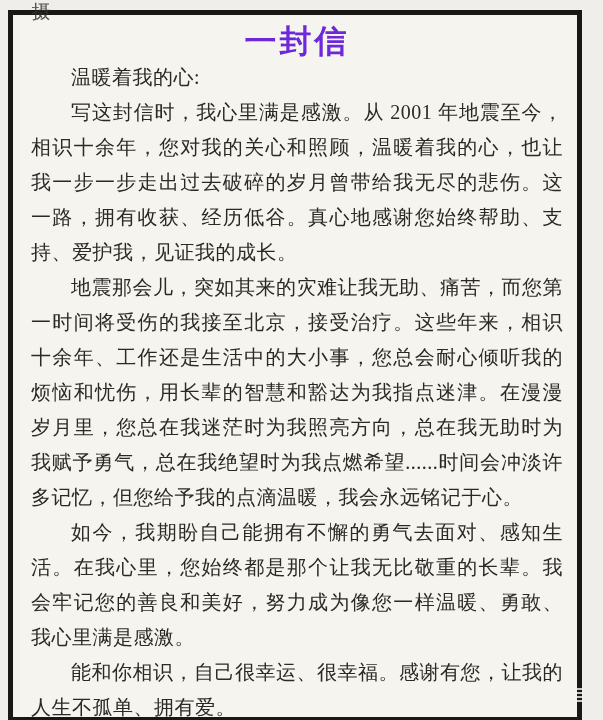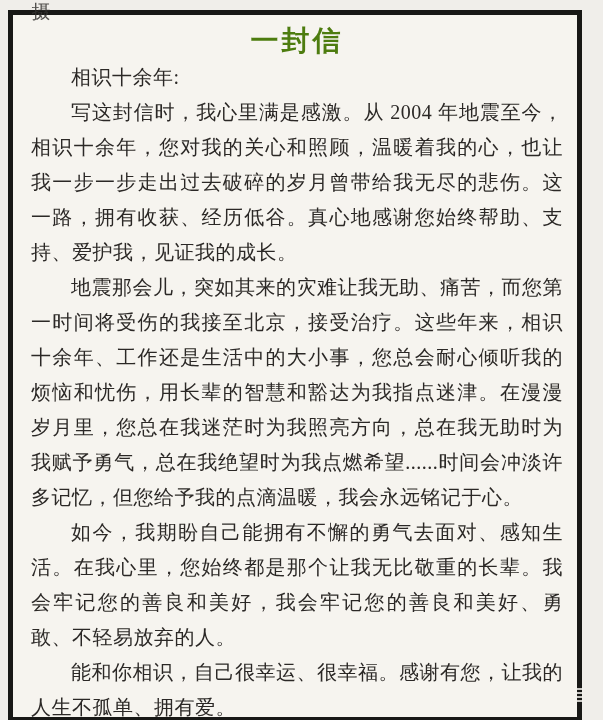--- a/index.html
+++ b/index.html
@@ -22,25 +22,25 @@
     width: 574px;
     height: 712px;
     box-sizing: border-box;
     background: #f6f4ef;
     border: 5px solid #181816;
     padding: 7px 14px 0 18px;
   }
   .letter-title {
     margin: 0 0 0 0;
     text-align: center;
-    font-size: 28px;
+    font-size: 32px;
     line-height: 38px;
     font-weight: bold;
     letter-spacing: 3px;
-    color: #4d7c0f;
+    color: #6d28d9;
   }
   .letter-body {
     color: #2b2826;
     font-size: 20px;
     line-height: 35px;
     letter-spacing: 0.5px;
   }
   .salutation {
     margin: 0;
   }
@@ -89,27 +89,27 @@
   <span class="watermark-top">
     <span class="cut-glyph">摄</span>
   </span>
 
   <div class="paper">
 
     <h1 class="letter-title">一封信</h1>
 
     <div class="letter-body">
 
-      <p class="salutation">相识十余年:</p>
+      <p class="salutation">温暖着我的心:</p>
 
-      <p>写这封信时，我心里满是感激。从 2004 年地震至今，相识十余年，您对我的关心和照顾，温暖着我的心，也让我一步一步走出过去破碎的岁月曾带给我无尽的悲伤。这一路，拥有收获、经历低谷。真心地感谢您始终帮助、支持、爱护我，见证我的成长。</p>
+      <p>写这封信时，我心里满是感激。从 2001 年地震至今，相识十余年，您对我的关心和照顾，温暖着我的心，也让我一步一步走出过去破碎的岁月曾带给我无尽的悲伤。这一路，拥有收获、经历低谷。真心地感谢您始终帮助、支持、爱护我，见证我的成长。</p>
 
       <p>地震那会儿，突如其来的灾难让我无助、痛苦，而您第一时间将受伤的我接至北京，接受治疗。这些年来，相识十余年、工作还是生活中的大小事，您总会耐心倾听我的烦恼和忧伤，用长辈的智慧和豁达为我指点迷津。在漫漫岁月里，您总在我迷茫时为我照亮方向，总在我无助时为我赋予勇气，总在我绝望时为我点燃希望......时间会冲淡许多记忆，但您给予我的点滴温暖，我会永远铭记于心。</p>
 
-      <p>如今，我期盼自己能拥有不懈的勇气去面对、感知生活。在我心里，您始终都是那个让我无比敬重的长辈。我会牢记您的善良和美好，我会牢记您的善良和美好、勇敢、不轻易放弃的人。</p>
+      <p>如今，我期盼自己能拥有不懈的勇气去面对、感知生活。在我心里，您始终都是那个让我无比敬重的长辈。我会牢记您的善良和美好，努力成为像您一样温暖、勇敢、我心里满是感激。</p>
 
       <p>能和你相识，自己很幸运、很幸福。感谢有您，让我的人生不孤单、拥有爱。</p>
 
     </div>
   </div>
 
   <div class="watermark-bottom"></div>
 
 </div>
 

